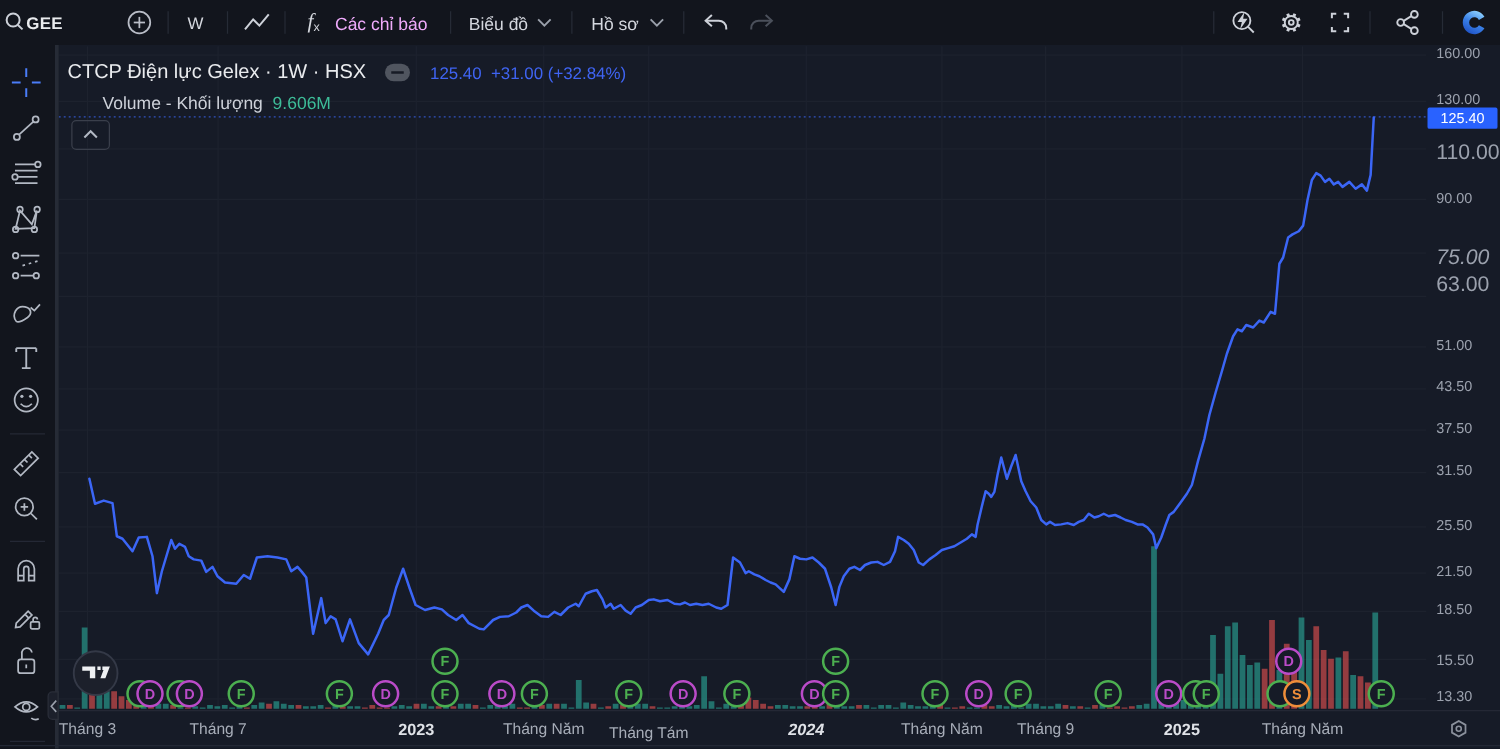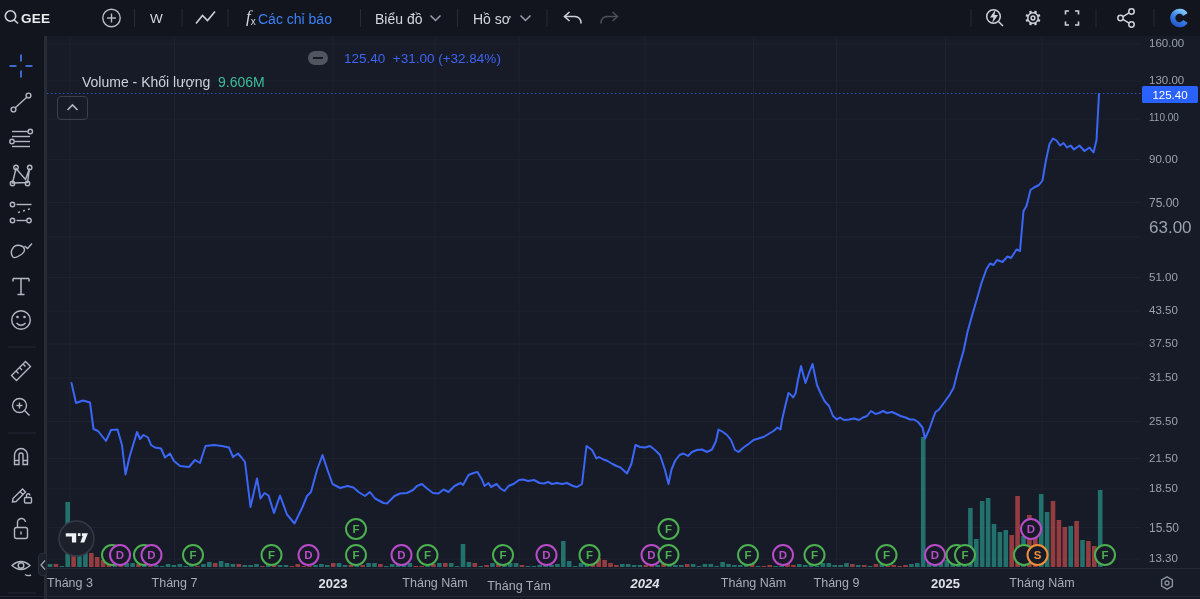--- a/index.html
+++ b/index.html
@@ -279,43 +279,44 @@
 <line x1="45" y1="568.5" x2="1200" y2="568.5" stroke="#242835" stroke-width="1"></line>
 <rect x="1142" y="86" width="56" height="17" rx="1.5" fill="#2962ff"></rect>
 <text x="1170" y="98.5" text-anchor="middle" font-size="11.5" fill="#ffffff" font-family="Liberation Sans, sans-serif">125.40</text>
 <polygon points="1172.4,586.1 1167.0,589.2 1161.6,586.1 1161.6,579.9 1167.0,576.8 1172.4,579.9" fill="none" stroke="#8b919c" stroke-width="1.4"></polygon>
     <circle cx="1167" cy="583" r="2" fill="none" stroke="#8b919c" stroke-width="1.3"></circle>
 </svg>
 
 <div class="abs" style="left:0;top:0;width:1164px;height:599px;z-index:10;pointer-events:none;">
 <div style="position:absolute;left:1149px;top:37px;font-size:11.5px;color:#9ba1ad;">160.00</div>
     <div style="position:absolute;left:1149px;top:74px;font-size:11.5px;color:#9ba1ad;text-align:right;">130.00</div>
-    <div style="position:absolute;left:1149px;top:112px;font-size:10px;color:#9ba1ad;">110.00</div>
+    <div style="position:absolute;left:1149px;top:112px;font-size:17px;color:#9ba1ad;">110.00</div>
     <div style="position:absolute;left:1149px;top:152.5px;font-size:11.5px;color:#9ba1ad;">90.00</div>
-    <div style="position:absolute;left:1149px;top:195.5px;font-size:12px;color:#9ba1ad;">75.00</div>
+    <div style="position:absolute;left:1149px;top:195.5px;font-size:17px;color:#9ba1ad;font-style:italic;">75.00</div>
     <div style="position:absolute;left:1149px;top:218px;font-size:17px;color:#9ba1ad;">63.00</div>
     <div style="position:absolute;left:1149px;top:270.5px;font-size:11.5px;color:#9ba1ad;">51.00</div>
     <div style="position:absolute;left:1149px;top:304px;font-size:11.5px;color:#9ba1ad;">43.50</div>
     <div style="position:absolute;left:1149px;top:337px;font-size:11.5px;color:#9ba1ad;">37.50</div>
     <div style="position:absolute;left:1149px;top:371px;font-size:11.5px;color:#9ba1ad;">31.50</div>
     <div style="position:absolute;left:1149px;top:414.5px;font-size:11.5px;color:#9ba1ad;">25.50</div>
     <div style="position:absolute;left:1149px;top:451.5px;font-size:11.5px;color:#9ba1ad;">21.50</div>
     <div style="position:absolute;left:1149px;top:482px;font-size:11.5px;color:#9ba1ad;">18.50</div>
     <div style="position:absolute;left:1149px;top:520.5px;font-size:12px;color:#9ba1ad;">15.50</div>
     <div style="position:absolute;left:1149px;top:552px;font-size:11.5px;color:#9ba1ad;">13.30</div>
 <div style="position:absolute;left:70px;top:576px;transform:translateX(-50%);color:#a7adb8;font-size:12.5px;">Tháng 3</div>
     <div style="position:absolute;left:174.5px;top:576px;transform:translateX(-50%);color:#a7adb8;font-size:12.5px;">Tháng 7</div>
     <div style="position:absolute;left:333px;top:576px;transform:translateX(-50%);font-weight:bold;color:#dfe2e7;font-size:13px;">2023</div>
     <div style="position:absolute;left:435px;top:576px;transform:translateX(-50%);color:#a7adb8;font-size:12.5px;">Tháng Năm</div>
     <div style="position:absolute;left:519px;top:579px;transform:translateX(-50%);color:#a7adb8;font-size:12.5px;">Tháng Tám</div>
     <div style="position:absolute;left:645px;top:576px;transform:translateX(-50%);font-weight:bold;color:#dfe2e7;font-size:13px;font-style:italic;">2024</div>
     <div style="position:absolute;left:753.5px;top:576px;transform:translateX(-50%);color:#a7adb8;font-size:12.5px;">Tháng Năm</div>
     <div style="position:absolute;left:836.5px;top:576px;transform:translateX(-50%);color:#a7adb8;font-size:12.5px;">Tháng 9</div>
     <div style="position:absolute;left:945.5px;top:576px;transform:translateX(-50%);font-weight:bold;color:#dfe2e7;font-size:13px;">2025</div>
     <div style="position:absolute;left:1042px;top:576px;transform:translateX(-50%);color:#a7adb8;font-size:12.5px;">Tháng Năm</div>
+<div class="abs" style="left:54px;top:49px;font-size:16px;color:#e9ebee;">CTCP Điện lực Gelex · 1W · HSX</div>
 <div class="abs" style="left:308px;top:51px;width:20px;height:14px;border-radius:7px;background:#50555f;"></div>
 <div class="abs" style="left:313px;top:57px;width:10px;height:2px;background:#171b26;"></div>
 <div class="abs" style="left:344px;top:51px;font-size:13.5px;color:#3f64f2;">125.40&nbsp; +31.00 (+32.84%)</div>
 <div class="abs" style="left:54px;top:74px;font-size:14px;color:#cdd1d9;margin-left:28px;">Volume - Khối lượng&nbsp; <span style="color:#3dbc98;">9.606M</span></div>
 <div class="abs" style="left:57px;top:96px;width:31px;height:24px;border:1px solid #3a3f4b;border-radius:4px;">
 <svg width="29" height="22" viewBox="0 0 29 22">
         <path d="M9.5,13 l5,-5 5,5" stroke="#b2b8c3" stroke-width="1.6" fill="none"></path>
       </svg></div>
 </div>
 
@@ -474,20 +475,20 @@
       <circle cx="21" cy="565.5" r="2.8"></circle>
       <path d="M25,574.5 q3,2 6,0.5"></path>
     </g>
     <line x1="8" y1="347" x2="36" y2="347" stroke="#242835" stroke-width="1"></line>
     <line x1="8" y1="433" x2="36" y2="433" stroke="#242835" stroke-width="1"></line>
     <line x1="8" y1="593" x2="36" y2="593" stroke="#242835" stroke-width="1"></line>
   </svg>
 <div class="abs" style="z-index:45;left:21px;top:10.5px;font-size:13.5px;font-weight:bold;letter-spacing:0.2px;color:#e9ebee;">GEE</div>
 <div class="abs" style="z-index:45;left:150px;top:11px;font-size:13.5px;color:#d4d7de;">W</div>
 <div class="abs" style="z-index:45;left:246px;top:7px;font-size:17px;color:#d4d7de;font-family:'Liberation Serif',serif;font-style:italic;">f<span style="font-size:10px;font-style:normal;position:relative;top:2.5px;font-family:'Liberation Sans',sans-serif;">x</span></div>
-<div class="abs" style="z-index:45;left:258px;top:11px;font-size:14px;color:#3b82f6;">Các chỉ báo</div>
+<div class="abs" style="z-index:45;left:268px;top:11px;font-size:14px;color:#f0abfc;">Các chỉ báo</div>
 <div class="abs" style="z-index:45;left:375px;top:11px;font-size:14px;color:#d4d7de;">Biểu đồ</div>
 <div class="abs" style="z-index:45;left:473px;top:11px;font-size:14px;color:#d4d7de;">Hồ sơ</div>
 <div class="abs" style="z-index:50;left:0;top:596px;width:1200px;height:1px;background:#232835;"></div>
 <div class="abs" style="z-index:45;left:38px;top:553px;width:9px;height:23px;background:#1c202b;border:1px solid #2a2e39;border-radius:4px 0 0 4px;"></div>
 <svg class="abs" style="z-index:46;left:39px;top:559px;" width="8" height="12" viewBox="0 0 8 12">
     <path d="M6,1.5 l-4,4.5 4,4.5" stroke="#9aa0ab" stroke-width="1.3" fill="none"></path>
   </svg>
 
 </body></html>

